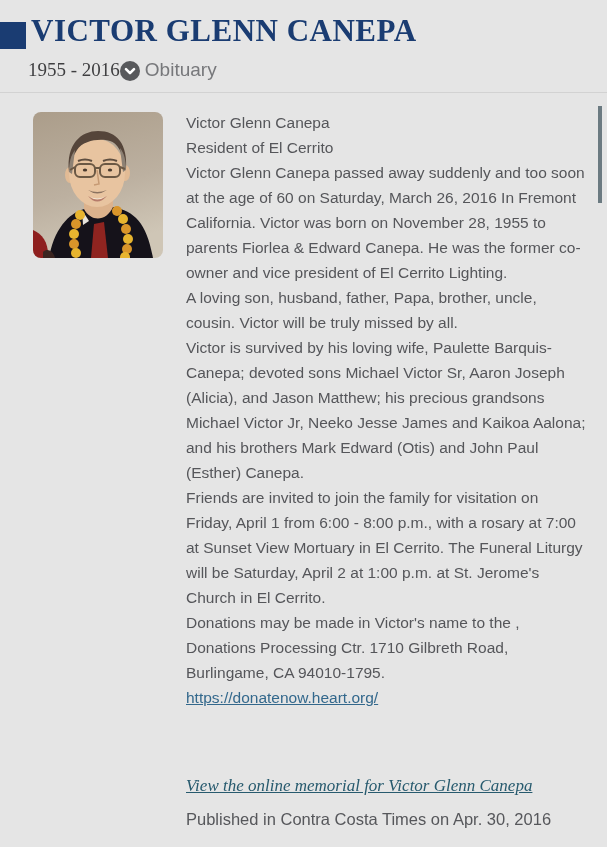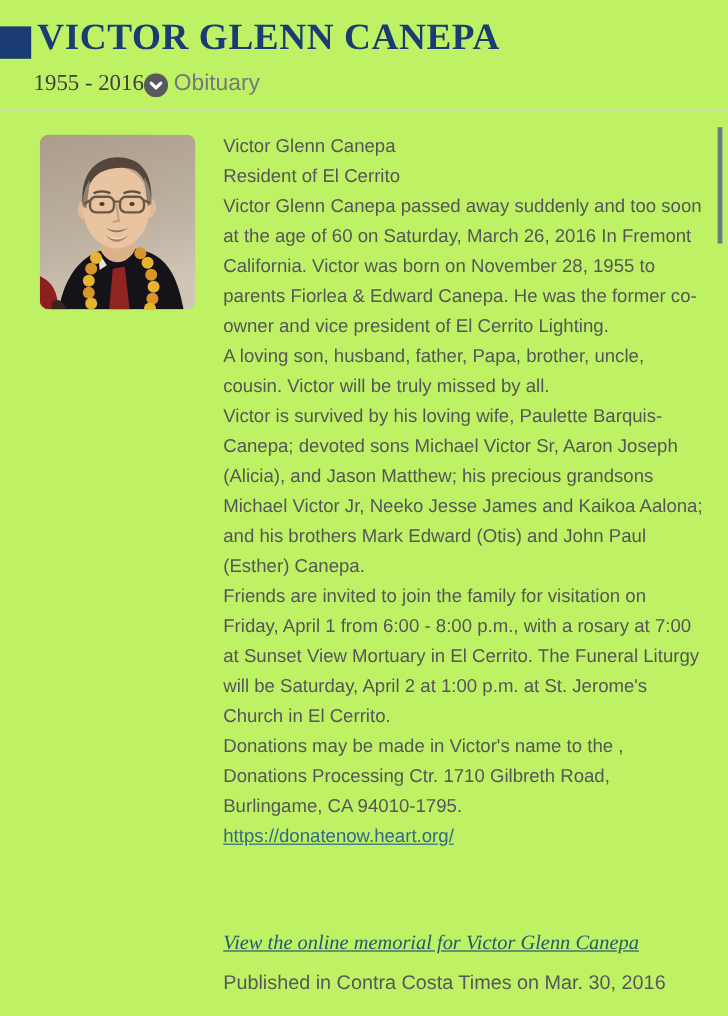--- a/index.html
+++ b/index.html
@@ -1,21 +1,21 @@
 <!DOCTYPE html>
 <html><head>
 <meta charset="utf-8">
 <style>
   html, body { margin: 0; padding: 0; background: #ffffff; }
   body { font-family: "Liberation Sans", sans-serif; }
   .page {
     position: relative;
     width: 607px;
     height: 847px;
-    background: #bef264;
+    background: #e5e5e5;
     overflow: hidden;
   }
 
   
   .title-square {
     position: absolute; left: 0; top: 22px;
     width: 26px; height: 27px;
     background: #1a3c72;
   }
   .page-title {
@@ -222,15 +222,15 @@
       <p><a class="donation-link">https://donatenow.heart.org/</a></p>
     </div>
 
     <div class="scrollbar-thumb"></div>
   </main>
 
   <div class="memorial-row">
     <a class="memorial-link">View the online memorial for Victor Glenn Canepa</a>
   </div>
 
-  <p class="published">Published in Contra Costa Times on Mar. 30, 2016</p>
+  <p class="published">Published in Contra Costa Times on Apr. 30, 2016</p>
 
 </div>
 
 </body></html>

